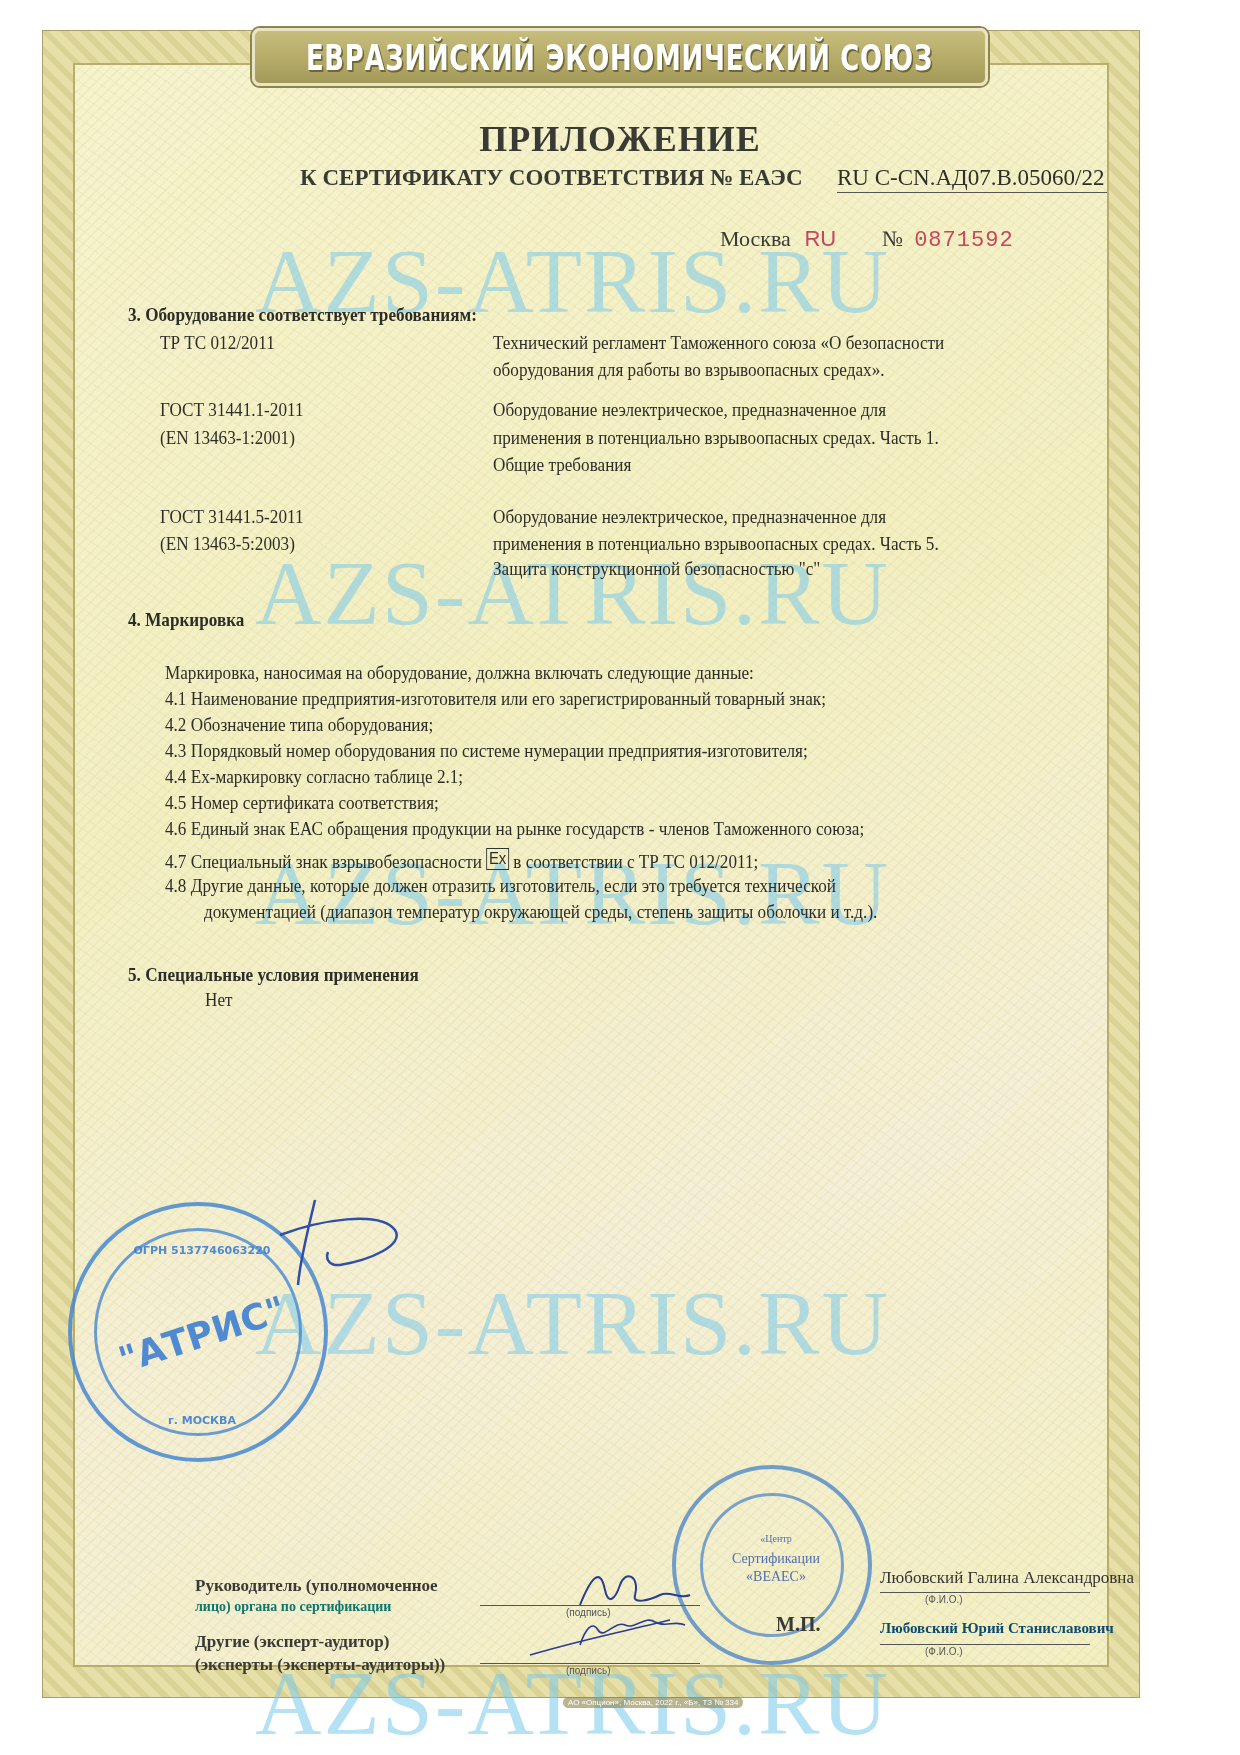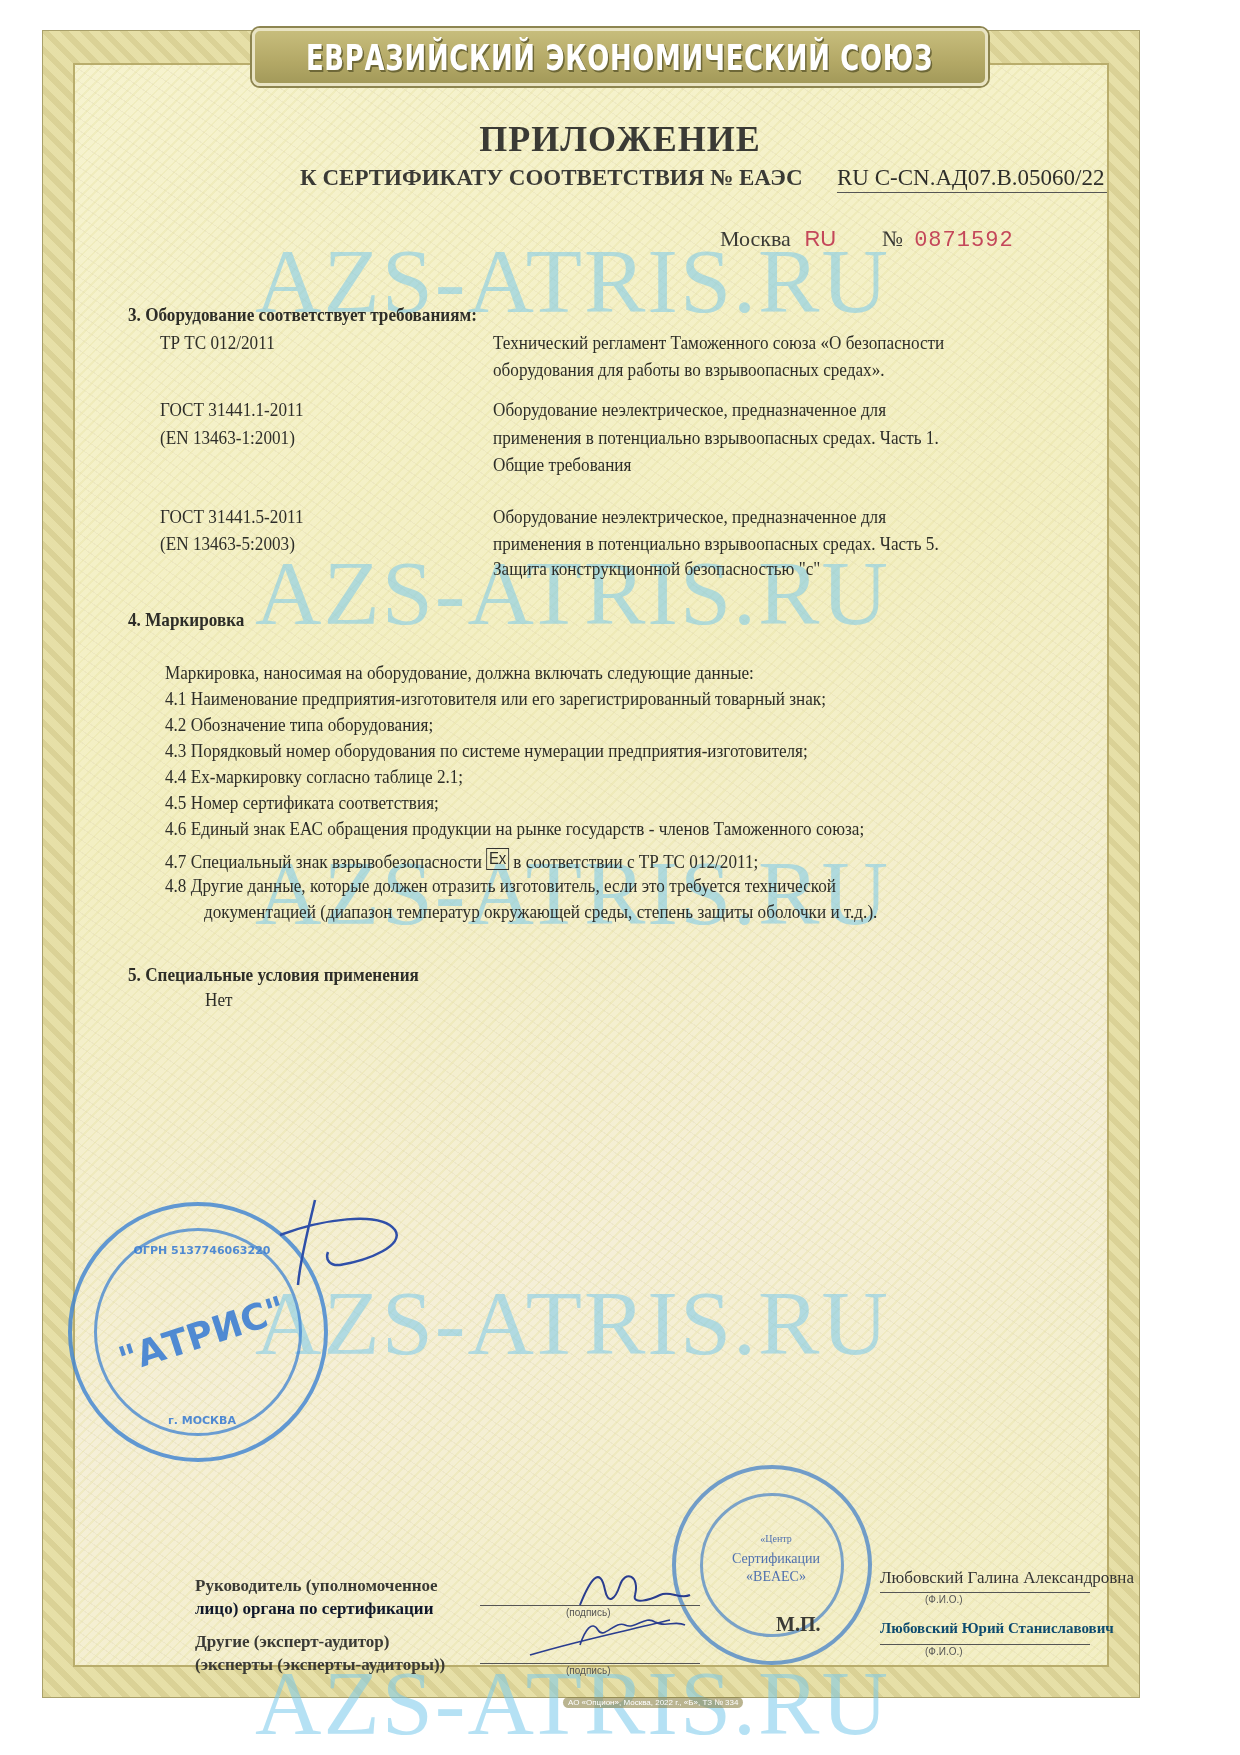--- a/index.html
+++ b/index.html
@@ -138,21 +138,21 @@
 </svg>
 
 <div class="stamp" style="left:672px;top:1465px;width:200px;height:200px;border-color:rgba(70,130,200,0.75);">
   <div class="ring" style="inset:24px;border-color:rgba(70,130,200,0.7);"></div>
   <div class="stamp-text" style="left:0;width:200px;top:64px;text-align:center;font-size:10px;font-weight:normal;font-family:'Liberation Serif',serif;color:rgba(50,90,170,0.85);">«Центр</div>
   <div class="stamp-text" style="left:0;width:200px;top:82px;text-align:center;font-size:14px;font-weight:normal;font-family:'Liberation Serif',serif;color:rgba(50,90,170,0.85);">Сертификации</div>
   <div class="stamp-text" style="left:0;width:200px;top:100px;text-align:center;font-size:14px;font-weight:normal;font-family:'Liberation Serif',serif;color:rgba(50,90,170,0.85);">«ВЕАЕС»</div>
 </div>
 
 <div class="abs" style="left:195px;top:1576px;font-size:17px;font-weight:bold;color:#3a3a35;">Руководитель (уполномоченное</div>
-<div class="abs" style="left:195px;top:1599px;font-size:17px;font-weight:bold;color:#0f172a;">лицо) органа по сертификации</div>
+<div class="abs" style="left:195px;top:1599px;font-size:14px;font-weight:bold;color:#0f766e;">лицо) органа по сертификации</div>
 <div class="abs" style="left:195px;top:1632px;font-size:17px;font-weight:bold;color:#3a3a35;">Другие (эксперт-аудитор)</div>
 <div class="abs" style="left:195px;top:1655px;font-size:17px;font-weight:bold;color:#3a3a35;">(эксперты (эксперты-аудиторы))</div>
 
 <div class="line" style="left:480px;top:1605px;width:220px;"></div>
 <div class="abs sig-label" style="left:566px;top:1607px;">(подпись)</div>
 <div class="line" style="left:480px;top:1663px;width:220px;"></div>
 <div class="abs sig-label" style="left:566px;top:1665px;">(подпись)</div>
 
 <svg style="position:absolute;left:520px;top:1560px;" width="240" height="110">
   <path d="M60 45 C70 20 80 5 85 30 C88 45 95 40 100 25 C105 10 120 15 115 35 C112 45 130 40 140 35 C150 30 160 40 170 35" fill="none" stroke="#2a3d8f" stroke-width="2"></path>

